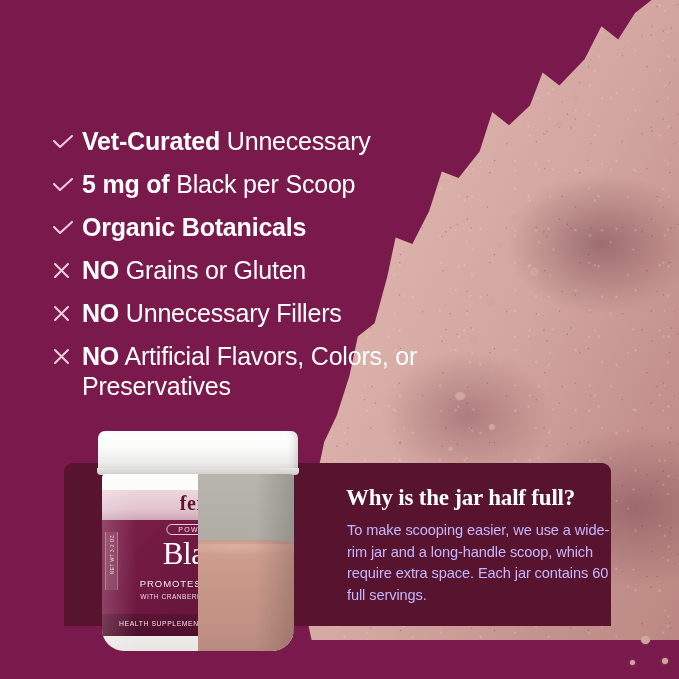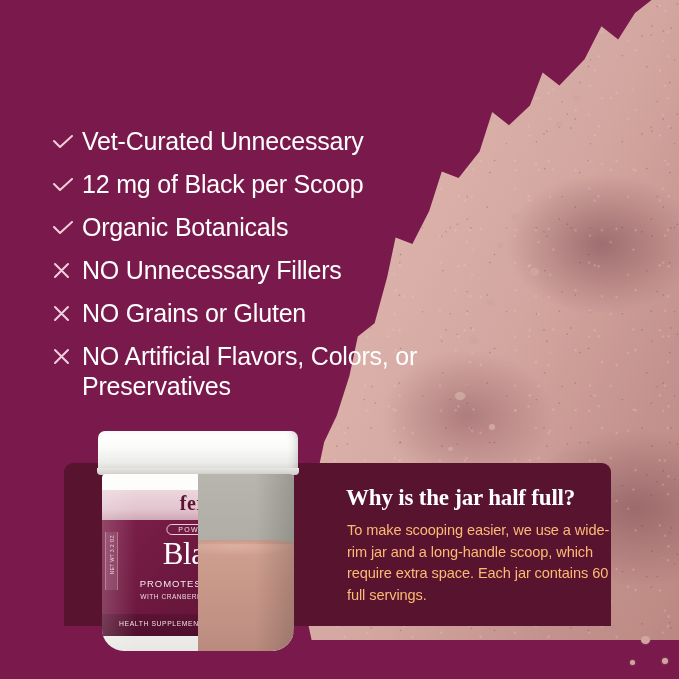--- a/index.html
+++ b/index.html
@@ -120,21 +120,21 @@
     padding-left: 2px;
   }
   .bullet-mark svg { display:block; margin-top: 9px; }
   .bullet-text {
     color: #ffffff;
     font-size: 25px;
     line-height: 30px;
     font-weight: 400;
     letter-spacing: -0.2px;
   }
-  .bullet-text b { font-weight: 400; margin-top: 42px; }
+  .bullet-text b { font-weight: 700; margin-top: 42px; }
 
   
   .info-card {
     position: absolute;
     left: 64px;
     top: 463px;
     width: 547px;
     height: 163px;
     background: #58132f;
     border-radius: 9px 9px 0 0;
@@ -148,21 +148,21 @@
     font-weight: 700;
     font-size: 23px;
     letter-spacing: -0.2px;
     white-space: nowrap;
   }
   .card-body {
     position: absolute;
     left: 283px;
     top: 57px;
     width: 276px;
-    color: #fdba74;
+    color: #c4b5fd;
     font-size: 14.6px;
     line-height: 1.48;
     letter-spacing: -0.1px;
   }
 
   
   .jar {
     position: absolute;
     left: 96px;
     top: 431px;
@@ -368,48 +368,48 @@
       </span>
       <span class="bullet-text"><b>Vet-Curated</b><span> Unnecessary</span></span>
     </li>
 
     <li class="bullet-row">
       <span class="bullet-mark">
         <svg width="22" height="14" viewBox="0 0 22 14">
             <path d="M2 6 L8 12 L20 1" fill="none" stroke="#f0cfdc" stroke-width="2" stroke-linecap="round" stroke-linejoin="round"></path>
           </svg>
       </span>
-      <span class="bullet-text"><b>12 mg of</b><span> Black per Scoop</span></span>
+      <span class="bullet-text"><b>5 mg of</b><span> Black per Scoop</span></span>
     </li>
 
     <li class="bullet-row">
       <span class="bullet-mark">
         <svg width="22" height="14" viewBox="0 0 22 14">
             <path d="M2 6 L8 12 L20 1" fill="none" stroke="#f0cfdc" stroke-width="2" stroke-linecap="round" stroke-linejoin="round"></path>
           </svg>
       </span>
       <span class="bullet-text"><b>Organic Botanicals</b><span></span></span>
     </li>
 
     <li class="bullet-row">
       <span class="bullet-mark">
         <svg width="19" height="19" viewBox="0 0 19 19" style="margin-top:6px">
             <path d="M3 3 L16 16 M16 3 L3 16" fill="none" stroke="#f0cfdc" stroke-width="2" stroke-linecap="round"></path>
           </svg>
       </span>
-      <span class="bullet-text"><b>NO</b><span> Unnecessary Fillers</span></span>
+      <span class="bullet-text"><b>NO</b><span> Grains or Gluten</span></span>
     </li>
 
     <li class="bullet-row">
       <span class="bullet-mark">
         <svg width="19" height="19" viewBox="0 0 19 19" style="margin-top:6px">
             <path d="M3 3 L16 16 M16 3 L3 16" fill="none" stroke="#f0cfdc" stroke-width="2" stroke-linecap="round"></path>
           </svg>
       </span>
-      <span class="bullet-text"><b>NO</b><span> Grains or Gluten</span></span>
+      <span class="bullet-text"><b>NO</b><span> Unnecessary Fillers</span></span>
     </li>
 
     <li class="bullet-row">
       <span class="bullet-mark">
         <svg width="19" height="19" viewBox="0 0 19 19" style="margin-top:6px">
             <path d="M3 3 L16 16 M16 3 L3 16" fill="none" stroke="#f0cfdc" stroke-width="2" stroke-linecap="round"></path>
           </svg>
       </span>
       <span class="bullet-text"><b>NO</b><span> Artificial Flavors, Colors, or Preservatives</span></span>
     </li>

